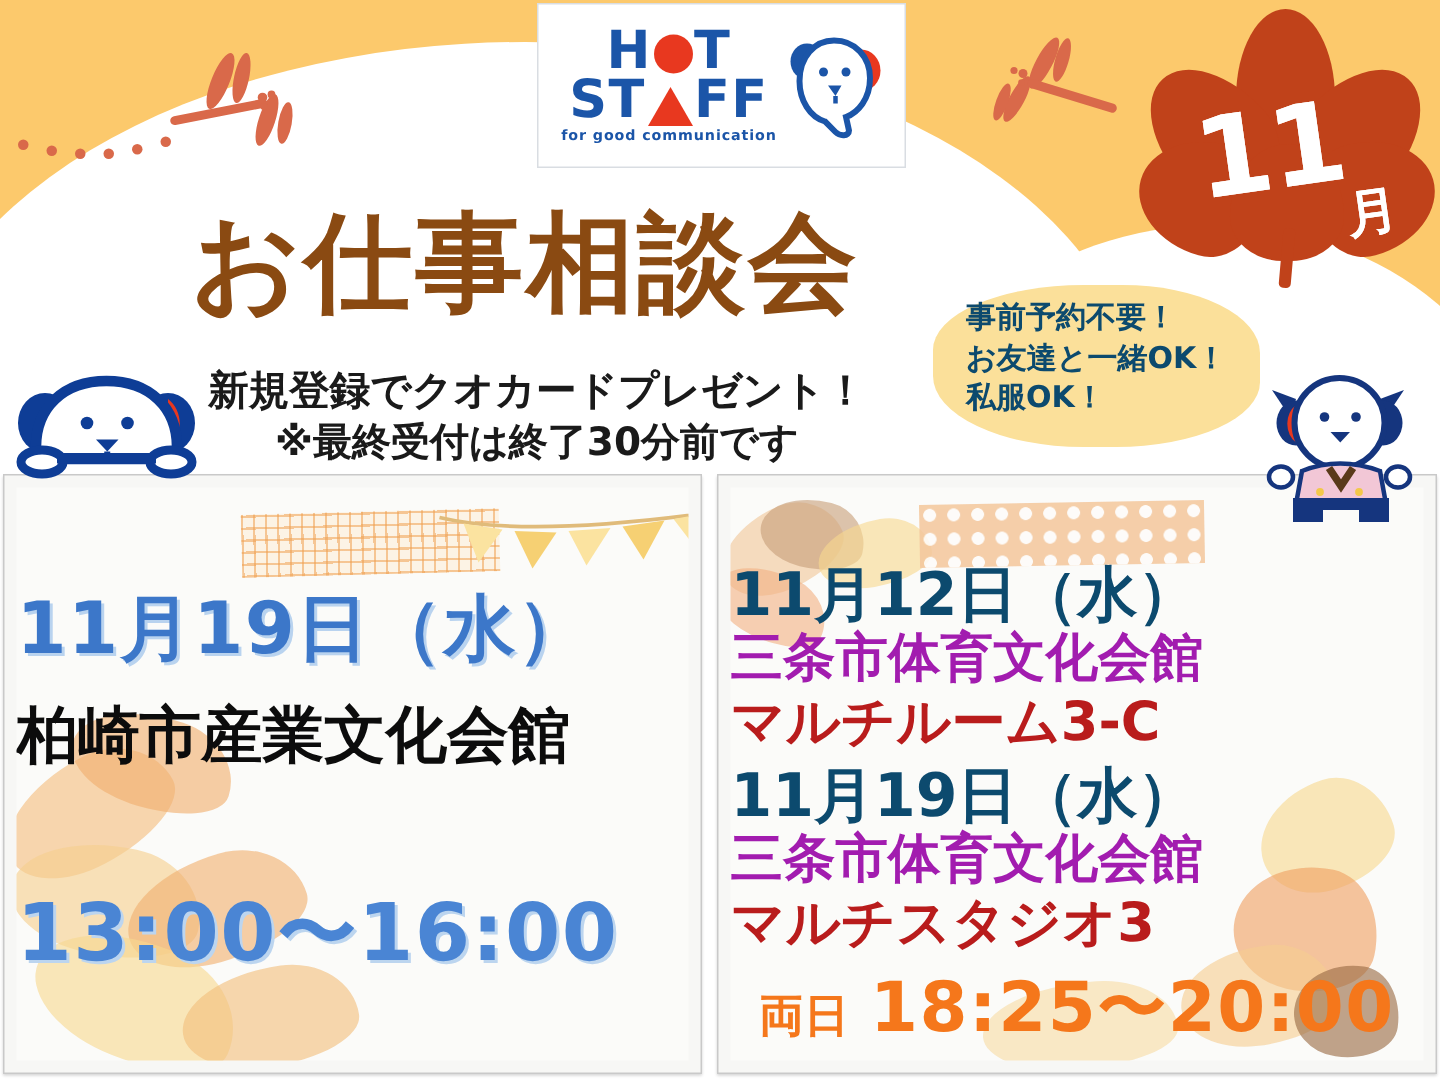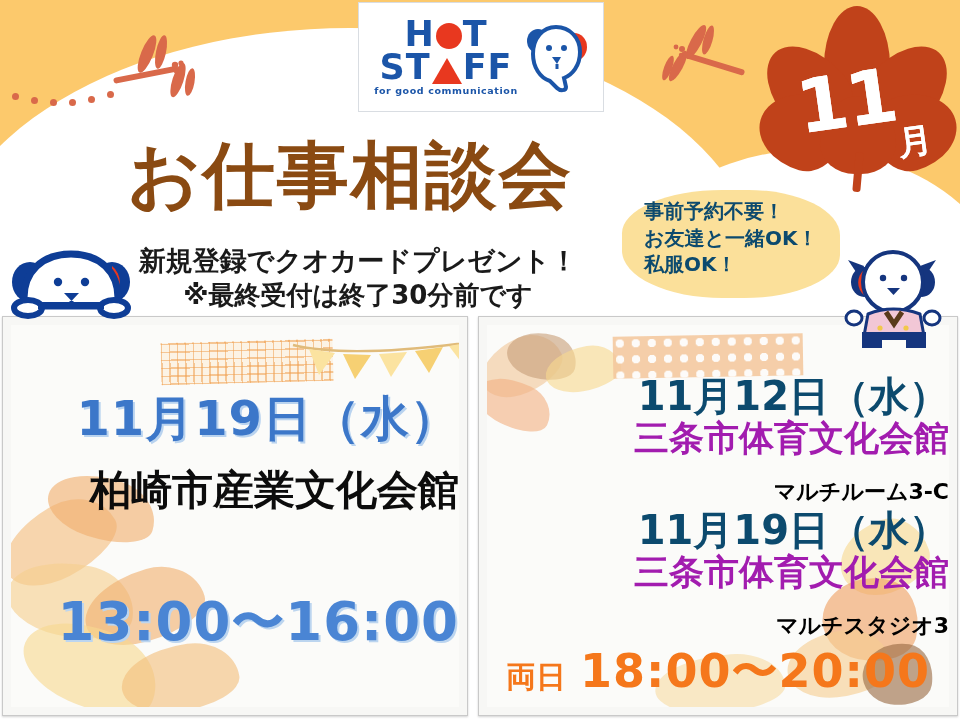--- a/index.html
+++ b/index.html
@@ -133,34 +133,34 @@
     position:absolute; left:-20px; top:8px; width:190px; height:42px;
     background:
       radial-gradient(circle at 7px 7px, rgba(255,255,255,.95) 4px, transparent 4.5px) 0 0/16px 16px,
       #f4c79c;
     opacity:.85;
     transform:rotate(-1deg);
   }
   .bunting { position:absolute; left:280px; top:12px; width:190px; height:54px; }
 
   
-  .p-line { position:absolute; width:100%; text-align:right; white-space:nowrap; z-index:5; }
+  .p-line { position:absolute; width:100%; text-align:left; white-space:nowrap; z-index:5; }
   .date-blue {
     color:#3c77c9; font-weight:700; font-size:48px; letter-spacing:1px;
     text-shadow:2px 2px 0 #b9d3ef;
   }
   .place-black { color:#0c0c0c; font-weight:800; font-size:41px; letter-spacing:0px; }
   .place-black.small { font-size:40px; }
   .time-blue {
     color:#4a85d4; font-weight:700; font-size:53px; letter-spacing:1px;
     text-shadow:2px 2px 0 #bcd5ef;
   }
   .date-orange { color:#0c4a6e; font-weight:800; font-size:40px; letter-spacing:0px; }
   .place-black-r { color:#a21caf; font-weight:800; font-size:35px; }
-  .room-black-r { color:#000000; font-weight:800; font-size:22px;margin-top:20px; }
+  .room-black-r { color:#b91c1c; font-weight:800; font-size:36px; }
   .time-row {
     position:absolute; width:100%; display:flex; align-items:baseline;
     justify-content:center; gap:14px; z-index:5; white-space:nowrap;
   }
   .time-row .tag { color:#f5771b; font-weight:800; font-size:30px; }
   .time-row .val { color:#f5771b; font-weight:800; font-size:46px; letter-spacing:1px; }
 </style>
 </head>
 <body>
 
@@ -348,18 +348,18 @@
       <div class="p-line date-orange" style="top:44px;">11月12日（水）</div>
       <div class="p-line place-black-r" style="top:90px;">三条市体育文化会館</div>
       <div class="p-line room-black-r" style="top:132px;">マルチルーム3-C</div>
 
       <div class="p-line date-orange" style="top:178px;">11月19日（水）</div>
       <div class="p-line place-black-r" style="top:224px;">三条市体育文化会館</div>
       <div class="p-line room-black-r" style="top:266px;">マルチスタジオ3</div>
 
       <div class="time-row" style="top:316px;">
         <span class="tag">両日</span>
-        <span class="val">18:00〜20:00</span>
+        <span class="val">18:25〜20:00</span>
       </div>
     </div>
   </div>
 
 </div>
 
 </body></html>

